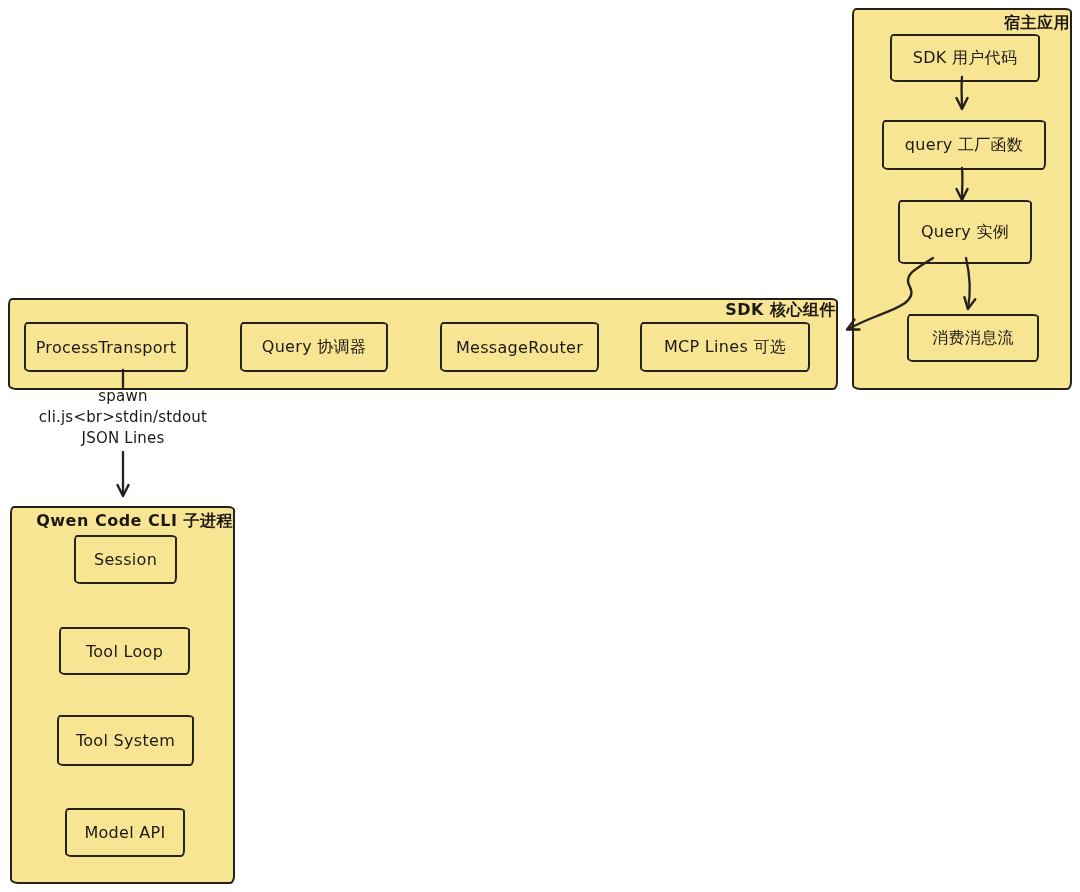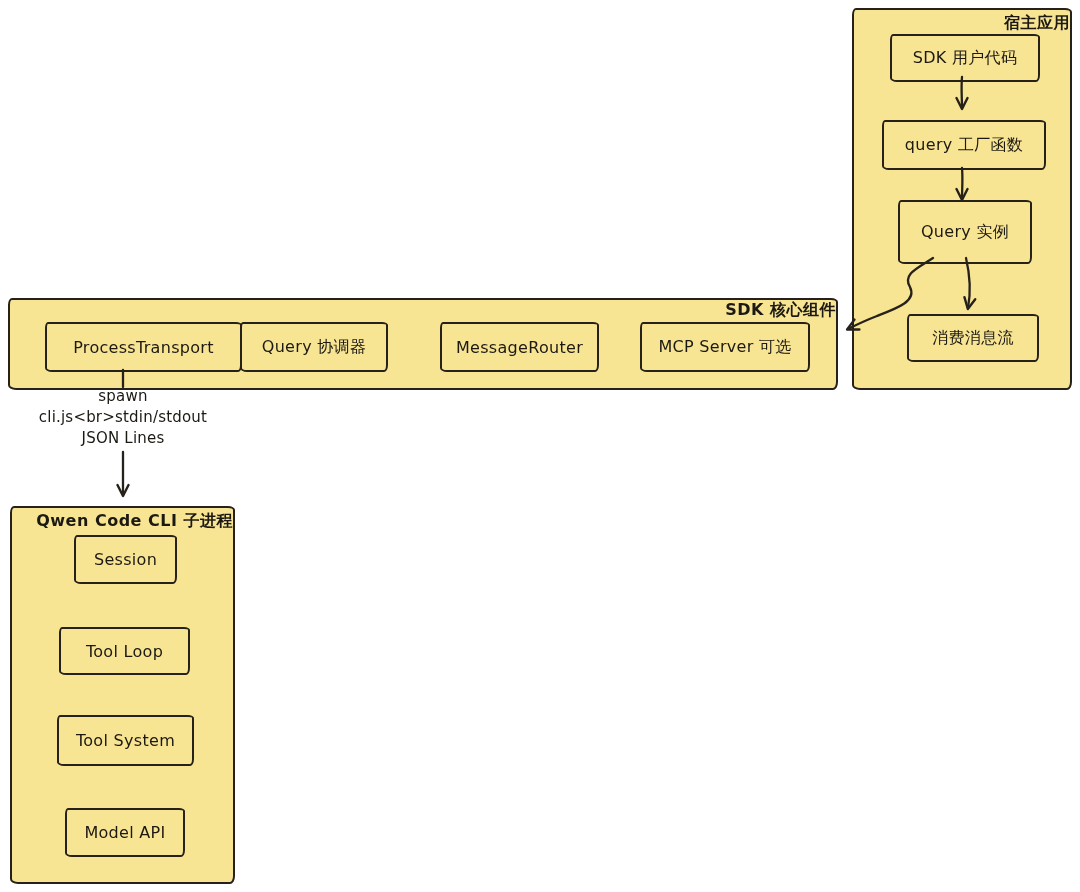--- a/index.html
+++ b/index.html
@@ -70,24 +70,24 @@
   <div class="group" style="left:852px;top:8px;width:220px;height:382px;">
     <div class="group-title">宿主应用</div>
     <div class="node" style="left:36px;top:24px;width:150px;height:48px;">SDK 用户代码</div>
     <div class="node" style="left:28px;top:110px;width:164px;height:50px;">query 工厂函数</div>
     <div class="node" style="left:44px;top:190px;width:134px;height:64px;">Query 实例</div>
     <div class="node" style="left:53px;top:304px;width:132px;height:48px;">消费消息流</div>
   </div>
 
   <div class="group" style="left:8px;top:298px;width:830px;height:92px;">
     <div class="group-title" style="top:0px;">SDK 核心组件</div>
-    <div class="node" style="left:35px;top:22px;width:197px;height:50px;">ProcessTransport</div>
+    <div class="node" style="left:14px;top:22px;width:164px;height:50px;">ProcessTransport</div>
     <div class="node" style="left:230px;top:22px;width:148px;height:50px;">Query 协调器</div>
     <div class="node" style="left:430px;top:22px;width:159px;height:50px;">MessageRouter</div>
-    <div class="node" style="left:630px;top:22px;width:170px;height:50px;">MCP Server 可选</div>
+    <div class="node" style="left:630px;top:22px;width:170px;height:50px;">MCP Lines 可选</div>
   </div>
 
   <div class="group" style="left:10px;top:506px;width:225px;height:378px;">
     <div class="group-title">Qwen Code CLI 子进程</div>
     <div class="node" style="left:62px;top:27px;width:103px;height:49px;">Session</div>
     <div class="node" style="left:47px;top:119px;width:131px;height:48px;">Tool Loop</div>
     <div class="node" style="left:45px;top:207px;width:137px;height:51px;">Tool System</div>
     <div class="node" style="left:53px;top:300px;width:120px;height:49px;">Model API</div>
   </div>
 

